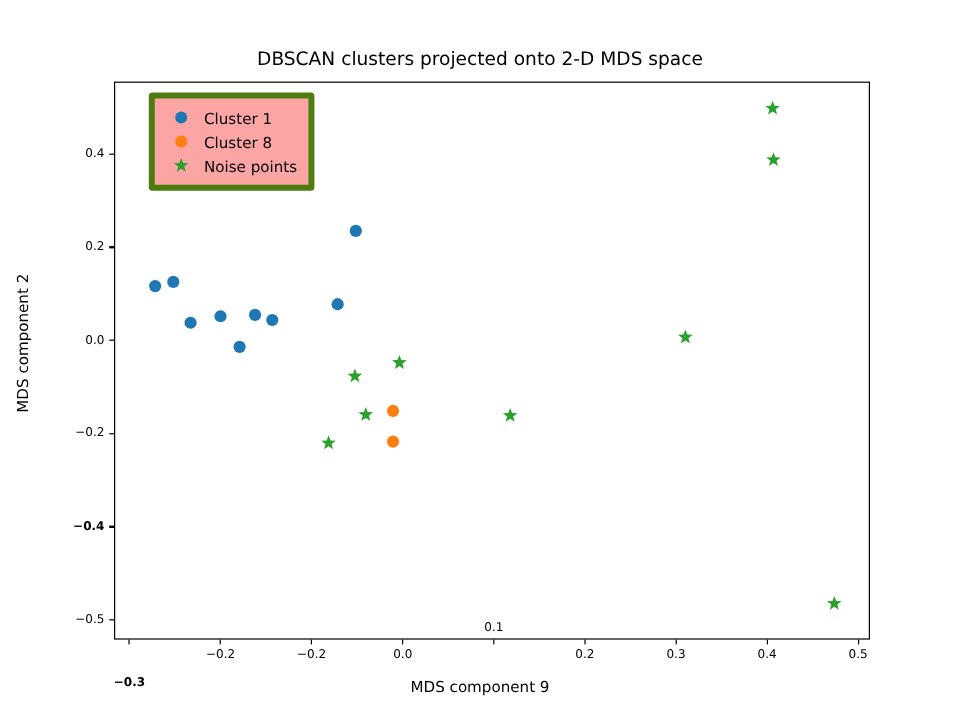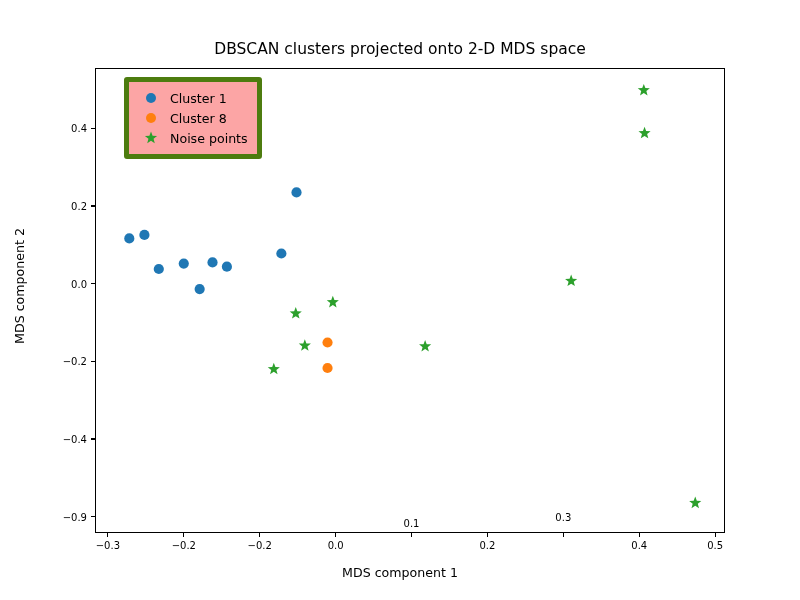--- a/index.html
+++ b/index.html
@@ -56,41 +56,41 @@
           <path d="M476.67,206.48 L478.26,210.70 L482.76,210.90 L479.24,213.72 L480.44,218.06 L476.67,215.58 L472.91,218.06 L474.11,213.72 L470.59,210.90 L475.09,210.70 Z" fill="#2ca02c"></path>
           <path d="M549.54,14.97 L551.13,19.18 L555.63,19.39 L552.11,22.20 L553.30,26.54 L549.54,24.07 L545.78,26.54 L546.97,22.20 L543.46,19.39 L547.96,19.18 Z" fill="#2ca02c"></path>
           <path d="M550.30,58.09 L551.89,62.30 L556.39,62.51 L552.87,65.32 L554.06,69.66 L550.30,67.19 L546.54,69.66 L547.73,65.32 L544.21,62.51 L548.71,62.30 Z" fill="#2ca02c"></path>
           <path d="M601.16,429.46 L602.74,433.68 L607.24,433.89 L603.72,436.70 L604.92,441.04 L601.16,438.56 L597.39,441.04 L598.59,436.70 L595.07,433.89 L599.57,433.68 Z" fill="#2ca02c"></path>
         </g>
       </svg>
   </div>
 
   <div id="ticks-layer">
       <div class="tick-mark xtick-mark" style="left: 107.404px; top: 533px;"></div>
-      <div class="tick-label xtick-label" style="left: 107.904px; top: 540px;">−0.3</div>
+      <div class="tick-label xtick-label" style="left: 107.904px; top: 564px; font-weight: bold;">−0.3</div>
       <div class="tick-mark xtick-mark" style="left: 183.307px; top: 533px;"></div>
       <div class="tick-label xtick-label" style="left: 183.807px; top: 540px;">−0.2</div>
       <div class="tick-mark xtick-mark" style="left: 259.211px; top: 533px;"></div>
       <div class="tick-label xtick-label" style="left: 259.711px; top: 540px;">−0.2</div>
       <div class="tick-mark xtick-mark" style="left: 335.114px; top: 533px;"></div>
       <div class="tick-label xtick-label" style="left: 335.614px; top: 540px;">0.0</div>
       <div class="tick-mark xtick-mark" style="left: 411.018px; top: 533px;"></div>
       <div class="tick-label xtick-label" style="left: 411.518px; top: 518px;">0.1</div>
       <div class="tick-mark xtick-mark" style="left: 486.922px; top: 533px;"></div>
       <div class="tick-label xtick-label" style="left: 487.422px; top: 540px;">0.2</div>
       <div class="tick-mark xtick-mark" style="left: 562.825px; top: 533px;"></div>
-      <div class="tick-label xtick-label" style="left: 563.325px; top: 512px;">0.3</div>
+      <div class="tick-label xtick-label" style="left: 563.325px; top: 540px;">0.3</div>
       <div class="tick-mark xtick-mark" style="left: 638.729px; top: 533px;"></div>
       <div class="tick-label xtick-label" style="left: 639.229px; top: 540px;">0.4</div>
       <div class="tick-mark xtick-mark" style="left: 714.633px; top: 533px;"></div>
       <div class="tick-label xtick-label" style="left: 715.133px; top: 540px;">0.5</div>
       <div class="tick-mark ytick-mark" style="top: 516.184px; left: 91px;"></div>
-      <div class="tick-label ytick-label" style="top: 516.684px; left: 43px; width: 44px;">−0.9</div>
+      <div class="tick-label ytick-label" style="top: 516.684px; left: 43px; width: 44px;">−0.5</div>
       <div class="tick-mark ytick-mark" style="top: 438.49px; left: 91px;"></div>
-      <div class="tick-label ytick-label" style="top: 438.99px; left: 43px; width: 44px;">−0.4</div>
+      <div class="tick-label ytick-label" style="top: 438.99px; left: 43px; width: 44px; font-weight: bold;">−0.4</div>
       <div class="tick-mark ytick-mark" style="top: 360.796px; left: 91px;"></div>
       <div class="tick-label ytick-label" style="top: 361.296px; left: 43px; width: 44px;">−0.2</div>
       <div class="tick-mark ytick-mark" style="top: 283.102px; left: 91px;"></div>
       <div class="tick-label ytick-label" style="top: 283.602px; left: 43px; width: 44px;">0.0</div>
       <div class="tick-mark ytick-mark" style="top: 205.407px; left: 91px;"></div>
       <div class="tick-label ytick-label" style="top: 205.907px; left: 43px; width: 44px;">0.2</div>
       <div class="tick-mark ytick-mark" style="top: 127.713px; left: 91px;"></div>
       <div class="tick-label ytick-label" style="top: 128.213px; left: 43px; width: 44px;">0.4</div>
     </div>
 
@@ -110,18 +110,18 @@
       <div class="legend-row">
         <span class="legend-marker">
           <svg width="16" height="16">
             <path d="M8.00,1.60 L9.59,5.82 L14.09,6.02 L10.57,8.83 L11.76,13.18 L8.00,10.70 L4.24,13.18 L5.43,8.83 L1.91,6.02 L6.41,5.82 Z" fill="#2ca02c"></path>
           </svg>
         </span>
         <span class="legend-text">Noise points</span>
       </div>
     </div>
 
-  <div id="xlabel">MDS component 1</div>
+  <div id="xlabel">MDS component 9</div>
   <div id="ylabel-wrap">
     <div id="ylabel">MDS component 2</div>
   </div>
 
 </div>
 
 </body></html>

